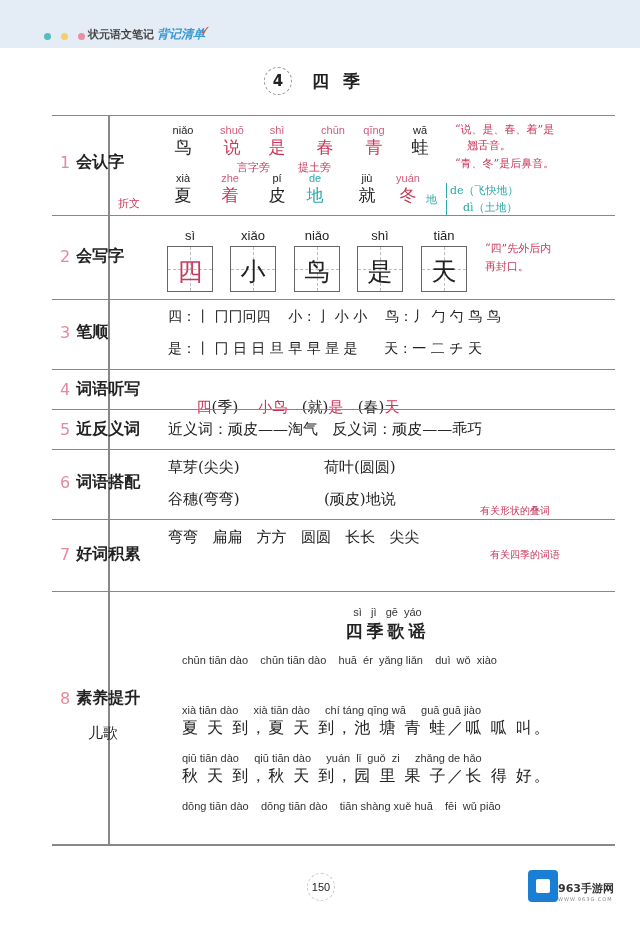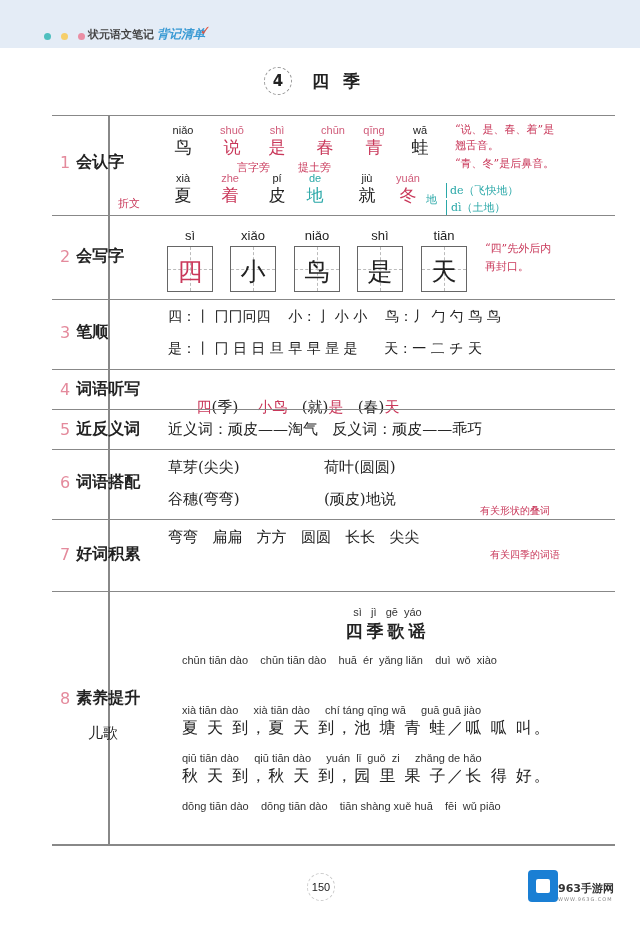--- a/index.html
+++ b/index.html
@@ -104,25 +104,25 @@
     <div class="py teal" style="left:250px;top:56px;width:26px;">de</div>
     <div class="hz teal" style="left:250px;top:68px;width:26px;">地</div>
     <div class="py" style="left:302px;top:56px;width:26px;">jiù</div>
     <div class="hz" style="left:302px;top:68px;width:26px;">就</div>
     <div class="py pink" style="left:340px;top:56px;width:32px;">yuán</div>
     <div class="hz red" style="left:343px;top:68px;width:26px;">冬</div>
 
     <div class="note" style="left:66px;top:80px;">折文</div>
 
     <div class="note" style="left:403px;top:6px;">“说、是、春、着”是</div>
-    <div class="note" style="left:403px;top:22px;">翘舌音。</div>
+    <div class="note" style="left:415px;top:22px;">翘舌音。</div>
     <div class="note" style="left:403px;top:40px;">“青、冬”是后鼻音。</div>
     <div class="note teal" style="left:374px;top:76px;color:#2aa8a8">地</div>
     <div class="note teal" style="left:394px;top:67px;color:#2aa8a8;border-left:1px solid #2aa8a8;padding-left:3px;">de（飞快地）</div>
-    <div class="note teal" style="left:394px;top:84px;color:#2aa8a8;border-left:1px solid #2aa8a8;padding-left:4px;">dì（土地）</div>
+    <div class="note teal" style="left:394px;top:84px;color:#2aa8a8;border-left:1px solid #2aa8a8;padding-left:16px;">dì（土地）</div>
   </div>
 
   <div class="row" style="top:100px;height:84px;">
     <div class="rlabel" style="top:30px;">
       <span class="n">2</span>
       <span>会写字</span>
     </div>
     <div class="py" style="left:115px;top:12px;width:46px;font-size:13px;">sì</div>
     <div class="box" style="left:115px;top:30px;">
         <span class="red">四</span>

